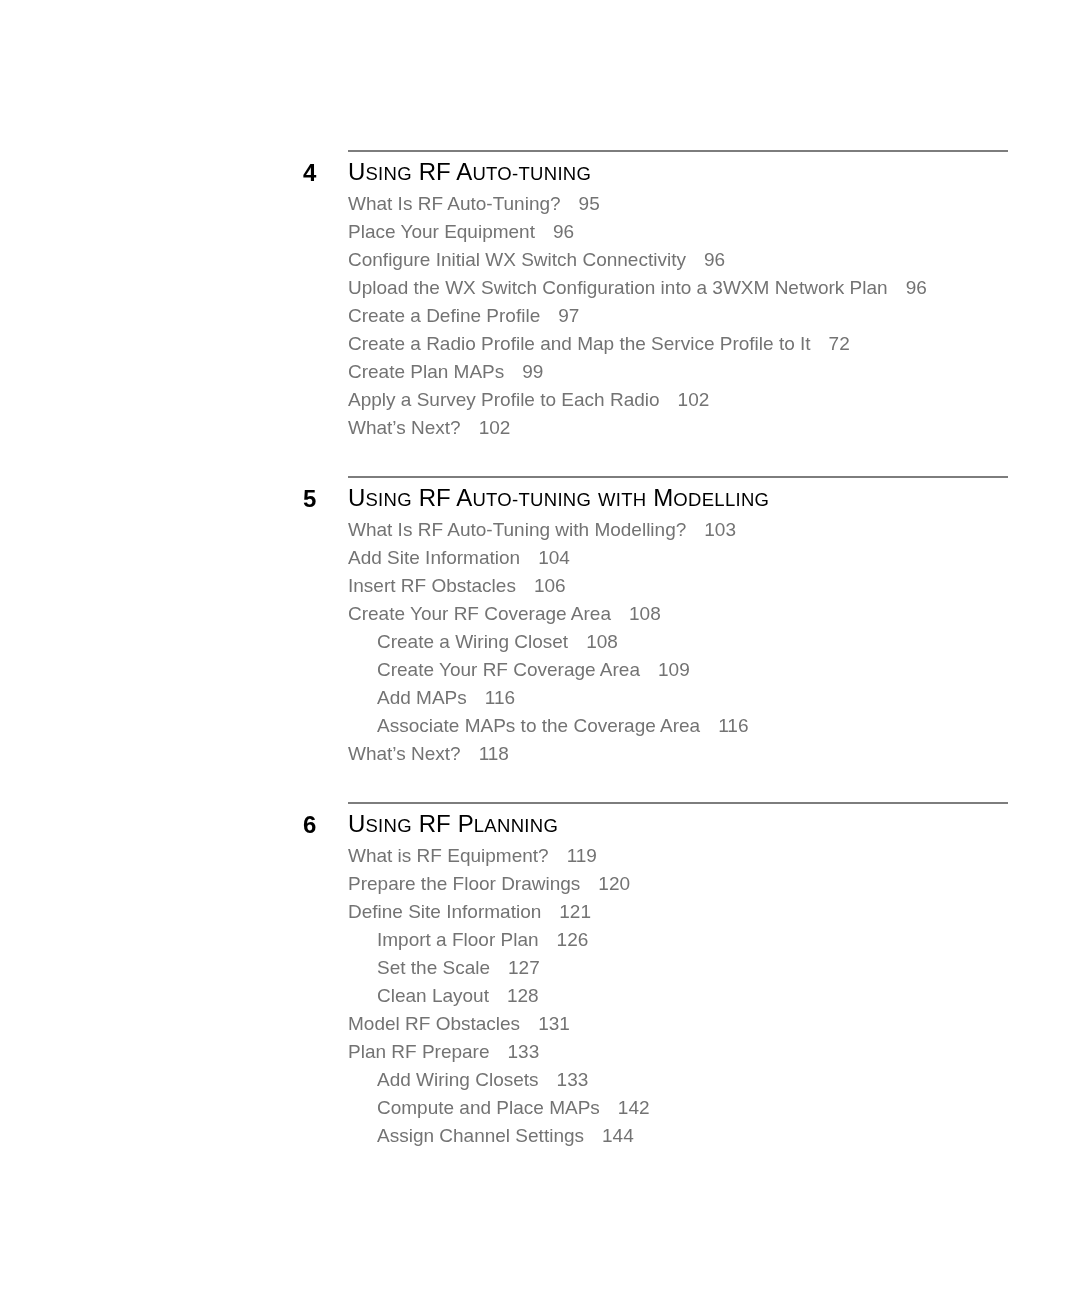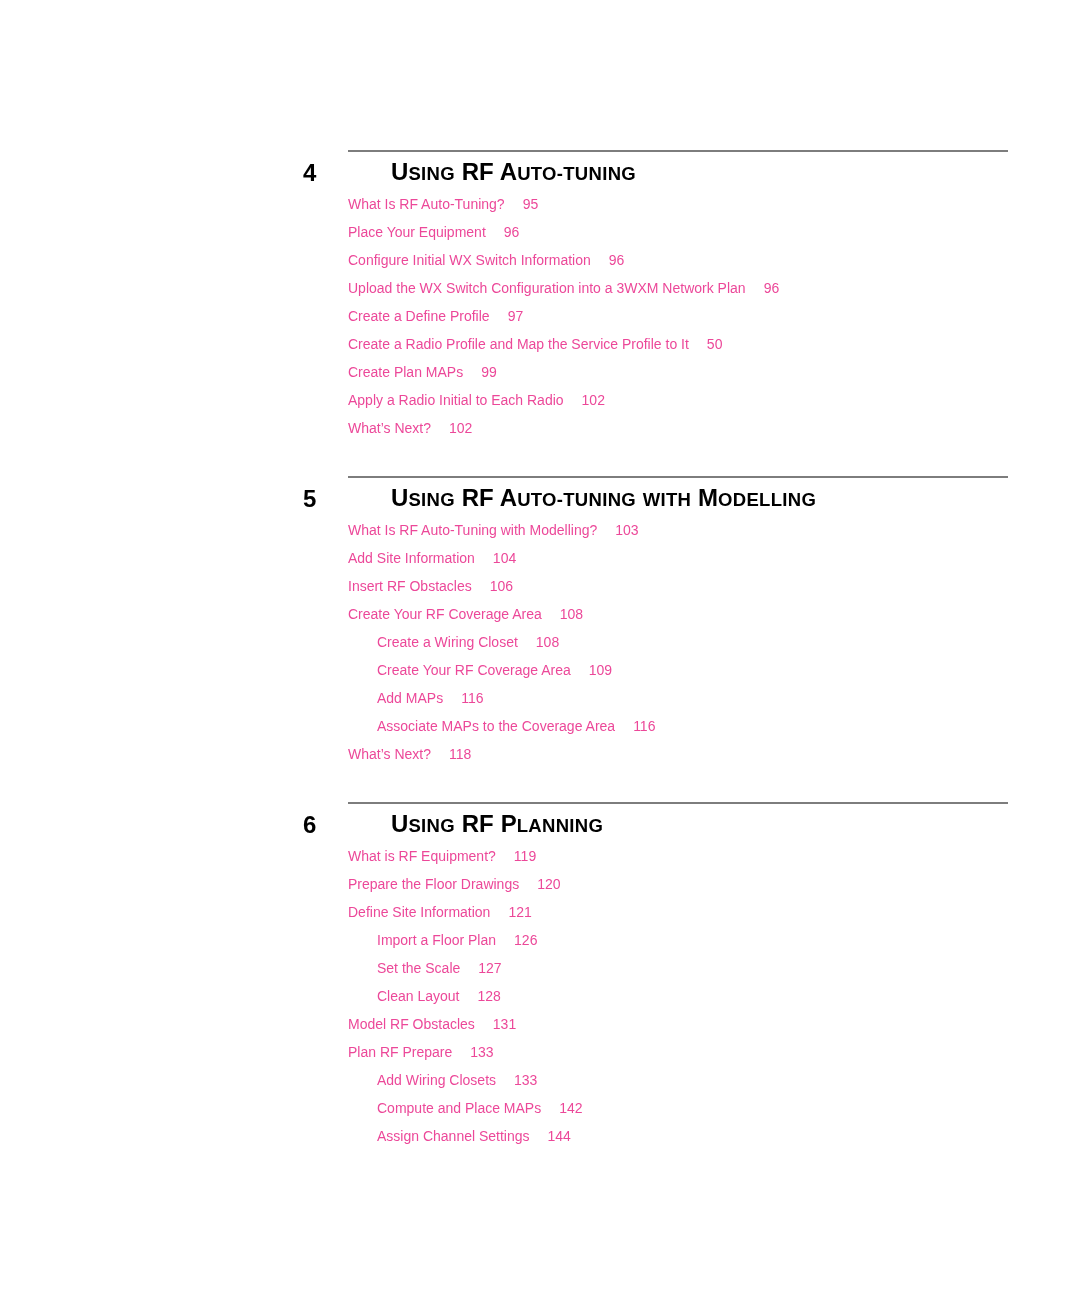--- a/index.html
+++ b/index.html
@@ -48,40 +48,39 @@
     bottom: 1px;
     font-size: 24px;
     font-weight: bold;
     letter-spacing: 0;
     color: #000000;
     line-height: 1;
   }
 
   .chapter-title {
     font-size: 24px;
-    font-weight: bold;
+    font-weight: normal;
     color: #000000;
     line-height: 1.12;
     letter-spacing: 0.1px;
     white-space: nowrap;
-    margin-left: 43px;
   }
   
   .chapter-title .cap { font-size: 24px; }
   .chapter-title .sc  { font-size: 18.5px; letter-spacing: 0.3px; }
 
   
   .entries {
     margin-top: 4px;
     padding-left: 348px;
   }
   .entry {
-    font-size: 14px;
+    font-size: 19px;
     line-height: 28px;
-    color: #ec4899;
+    color: #737373;
     white-space: nowrap;
   }
   .entry.level-2 { padding-left: 29px; }
 
   .entry .page-num {
     display: inline-block;
     margin-left: 18px;
   }
 </style>
 </head>
@@ -91,26 +90,26 @@
   <div id="chapters-root">
       <div class="chapter">
         <div class="chapter-head">
           <div class="rule"></div>
           <div class="chapter-number">4</div>
           <div class="chapter-title"><span class="cap">U</span><span class="sc">SING</span><span class="cap"> </span><span class="cap">RF</span><span class="cap"> </span><span class="cap">A</span><span class="sc">UTO-TUNING</span></div>
         </div>
         <div class="entries">
           <div class="entry level-1"><span>What Is RF Auto-Tuning?</span><span class="page-num">95</span></div>
           <div class="entry level-1"><span>Place Your Equipment</span><span class="page-num">96</span></div>
-          <div class="entry level-1"><span>Configure Initial WX Switch Information</span><span class="page-num">96</span></div>
+          <div class="entry level-1"><span>Configure Initial WX Switch Connectivity</span><span class="page-num">96</span></div>
           <div class="entry level-1"><span>Upload the WX Switch Configuration into a 3WXM Network Plan</span><span class="page-num">96</span></div>
           <div class="entry level-1"><span>Create a Define Profile</span><span class="page-num">97</span></div>
-          <div class="entry level-1"><span>Create a Radio Profile and Map the Service Profile to It</span><span class="page-num">50</span></div>
+          <div class="entry level-1"><span>Create a Radio Profile and Map the Service Profile to It</span><span class="page-num">72</span></div>
           <div class="entry level-1"><span>Create Plan MAPs</span><span class="page-num">99</span></div>
-          <div class="entry level-1"><span>Apply a Radio Initial to Each Radio</span><span class="page-num">102</span></div>
+          <div class="entry level-1"><span>Apply a Survey Profile to Each Radio</span><span class="page-num">102</span></div>
           <div class="entry level-1"><span>What’s Next?</span><span class="page-num">102</span></div>
         </div>
       </div>
       <div class="chapter">
         <div class="chapter-head">
           <div class="rule"></div>
           <div class="chapter-number">5</div>
           <div class="chapter-title"><span class="cap">U</span><span class="sc">SING</span><span class="cap"> </span><span class="cap">RF</span><span class="cap"> </span><span class="cap">A</span><span class="sc">UTO-TUNING</span><span class="cap"> </span><span class="sc">WITH</span><span class="cap"> </span><span class="cap">M</span><span class="sc">ODELLING</span></div>
         </div>
         <div class="entries">

